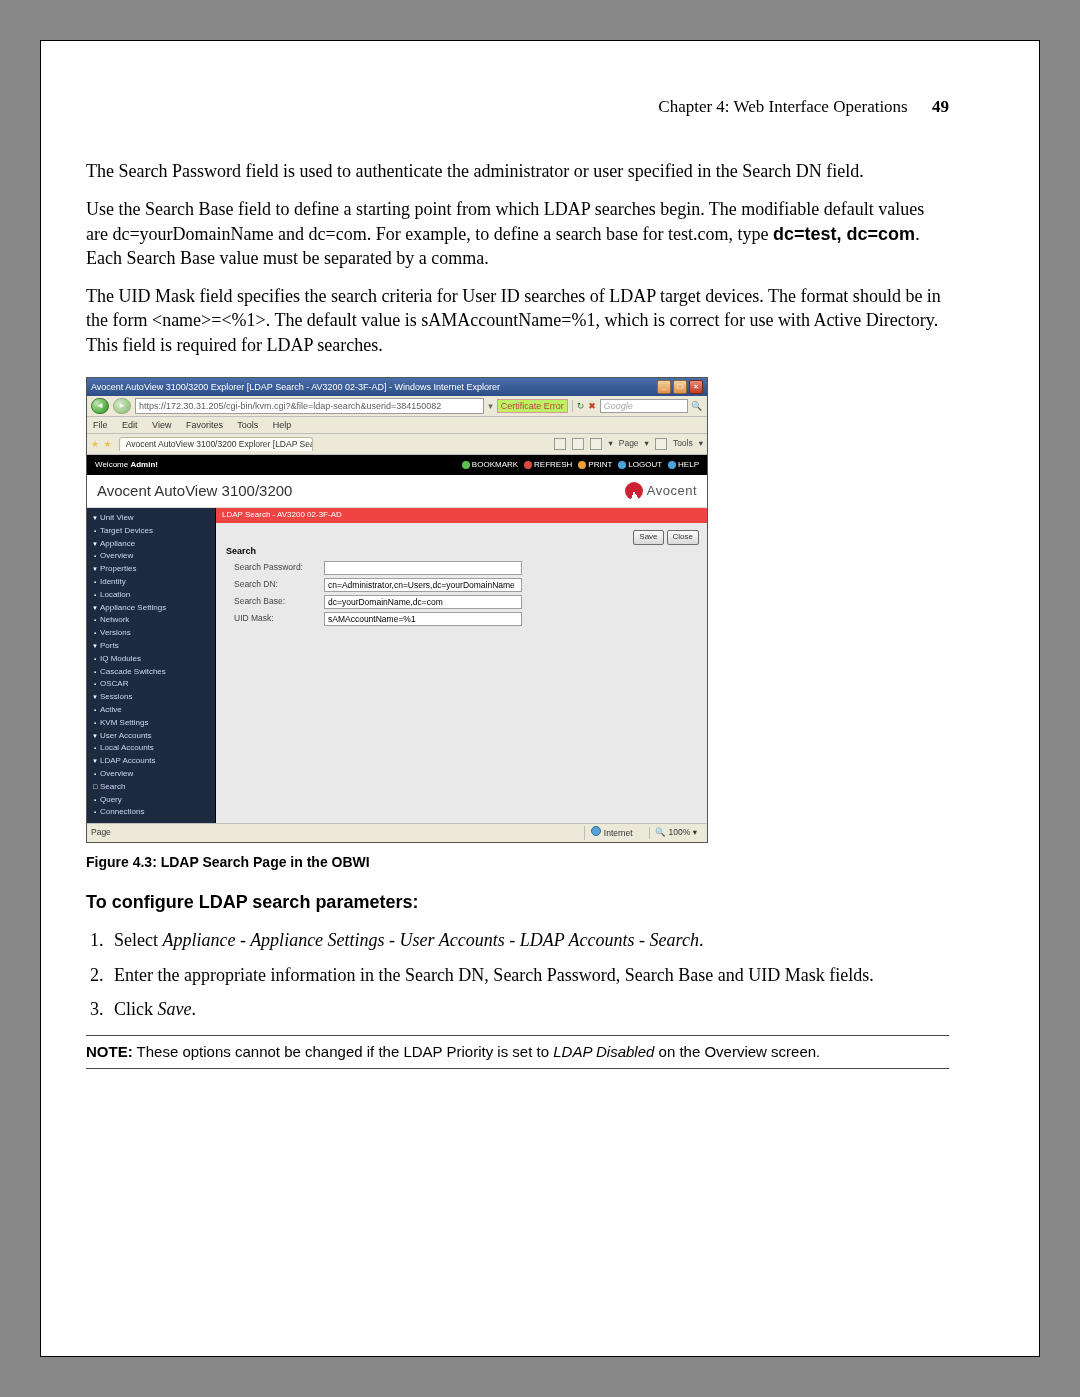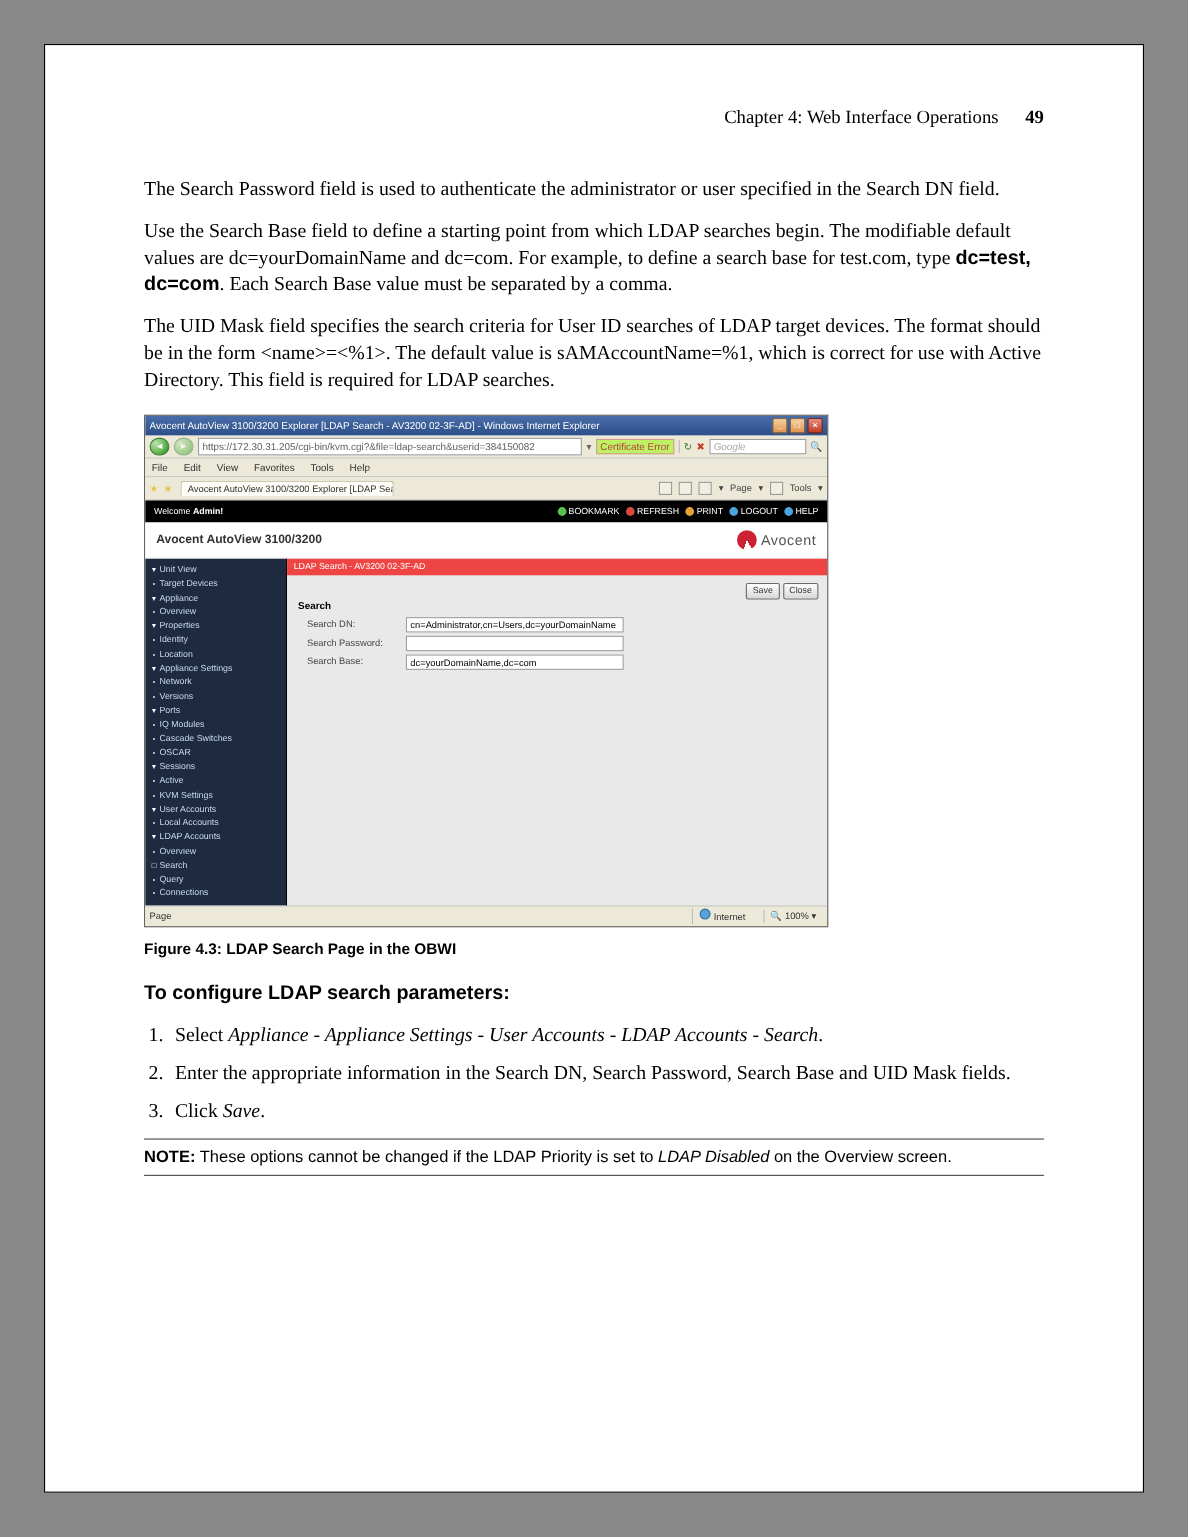--- a/index.html
+++ b/index.html
@@ -8,21 +8,21 @@
     background: #888;
     font-family: "Times New Roman", Times, serif;
     color: #000;
   }
   .page {
     width: 1000px;
     min-height: 1317px;
     margin: 40px auto;
     background: #fff;
     border: 1px solid #000;
-    padding: 55px 90px 55px 90px;
+    padding: 55px 90px 55px 45px;
     box-sizing: border-box;
     font-size: 18px;
     line-height: 1.35;
   }
   .header-line {
     text-align: right;
     margin-bottom: 40px;
     font-size: 17px;
   }
   .header-line .pageno {
@@ -138,21 +138,21 @@
   .top-link { display:flex; align-items:center; gap:2px;}
   .dot { width:8px;height:8px;border-radius:50%;display:inline-block;}
   .dot.green{background:#5ac04e;}
   .dot.red{background:#d94b3e;}
   .dot.orange{background:#e8a13a;}
   .dot.blue{background:#4aa3dd;}
   .product-bar {
     background:#fff; padding:6px 10px; display:flex; align-items:center;
     border-bottom:1px solid #ddd; height:20px;
   }
-  .product-bar .prod-name { font-weight:bold; font-size:11px; color:#333;text-align:center; }
+  .product-bar .prod-name { font-weight:normal; font-size:15px; color:#333;text-align:center; }
   .product-bar .logo {
     margin-left:auto; display:flex; align-items:center; gap:4px;
     font-size:13px; color:#555; letter-spacing:0.5px;
   }
   .logo .swirl {
     width:18px;height:18px;border-radius:50%;
     background: conic-gradient(#c23 0 150deg, #fff 150deg 200deg, #c23 200deg);
     display:inline-block;
   }
   .app-body { display:flex; min-height:280px; background:#e7e7e7;}
@@ -408,30 +408,34 @@
 
       <div class="content">
         <div class="panel-title">LDAP Search - AV3200 02-3F-AD</div>
         <div class="panel-actions">
           <span class="mini-btn">Save</span>
           <span class="mini-btn">Close</span>
         </div>
         <div class="sect-label">Search</div>
 
         <div class="form-row">
+          <span class="flabel">Search Password:</span>
+          <input type="password" value="" style="">
+        </div>
+        <div class="form-row">
           <span class="flabel">Search DN:</span>
           <input type="text" value="cn=Administrator,cn=Users,dc=yourDomainName" style="">
-        </div>
-        <div class="form-row">
-          <span class="flabel">Search Password:</span>
-          <input type="password" value="" style="">
         </div>
         <div class="form-row">
           <span class="flabel">Search Base:</span>
           <input type="text" value="dc=yourDomainName,dc=com" style="">
+        </div>
+        <div class="form-row">
+          <span class="flabel">UID Mask:</span>
+          <input type="text" value="sAMAccountName=%1" style="">
         </div>
       </div>
     </div>
 
     <div class="ie-statusbar">
       <span>Page</span>
       <div class="right">
         <span class="seg"><span class="globe"></span><span>Internet</span></span>
         <span class="seg">🔍 <span>100%</span> ▾</span>
       </div>

